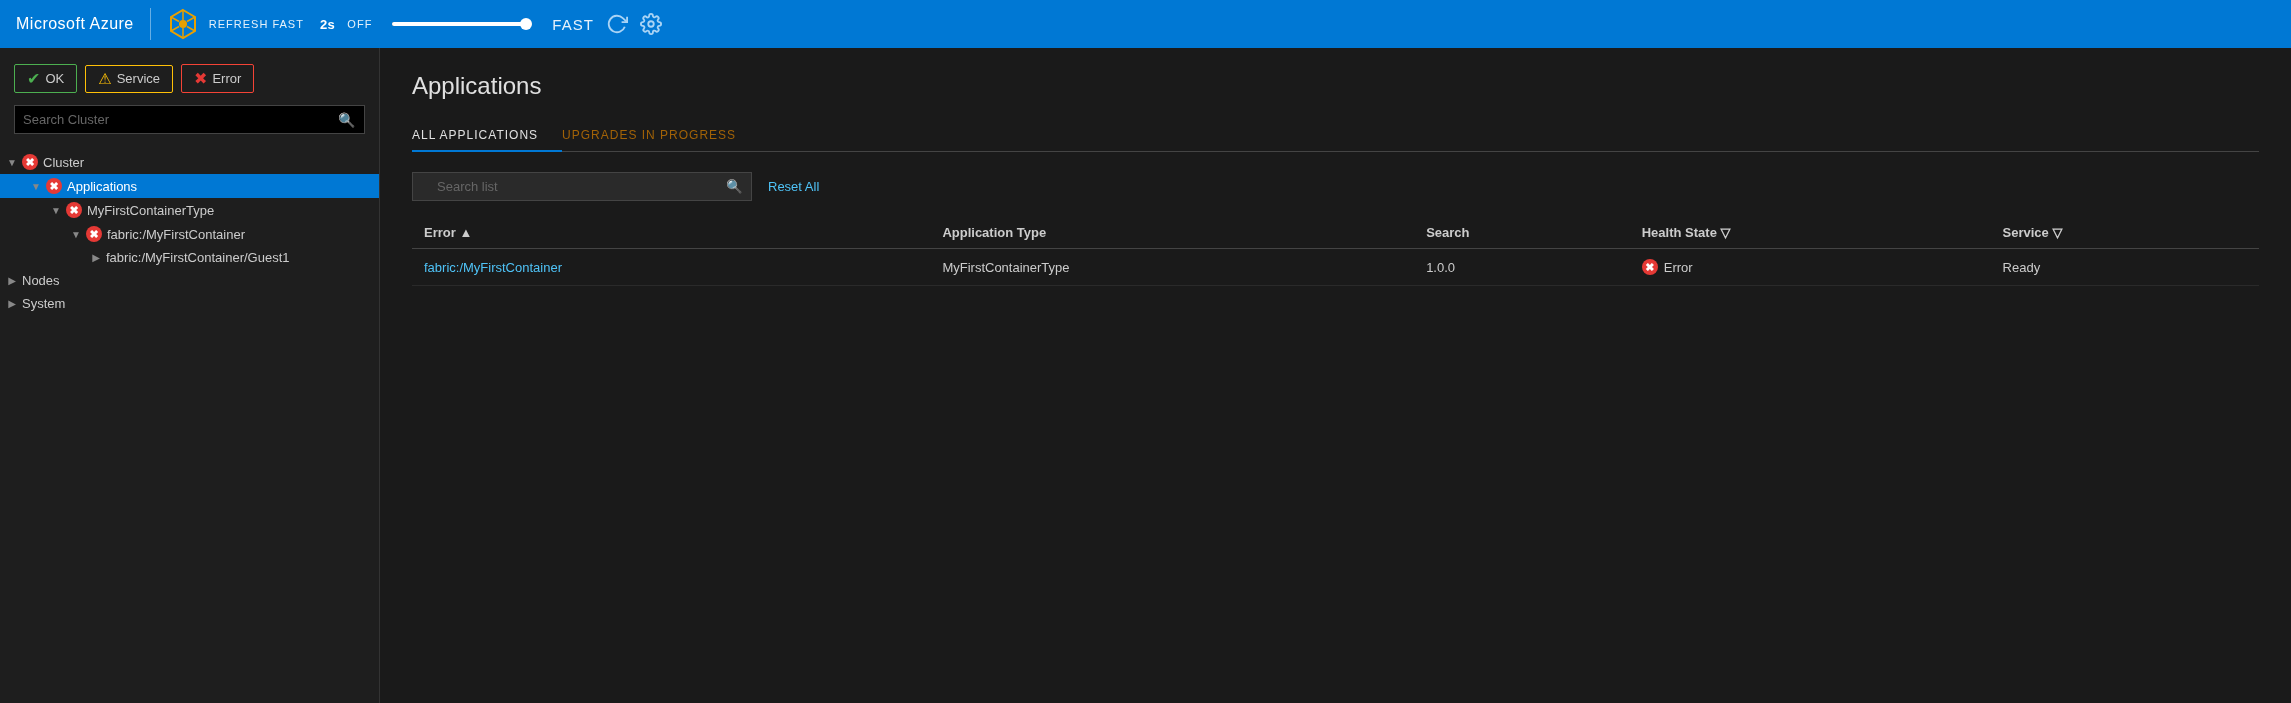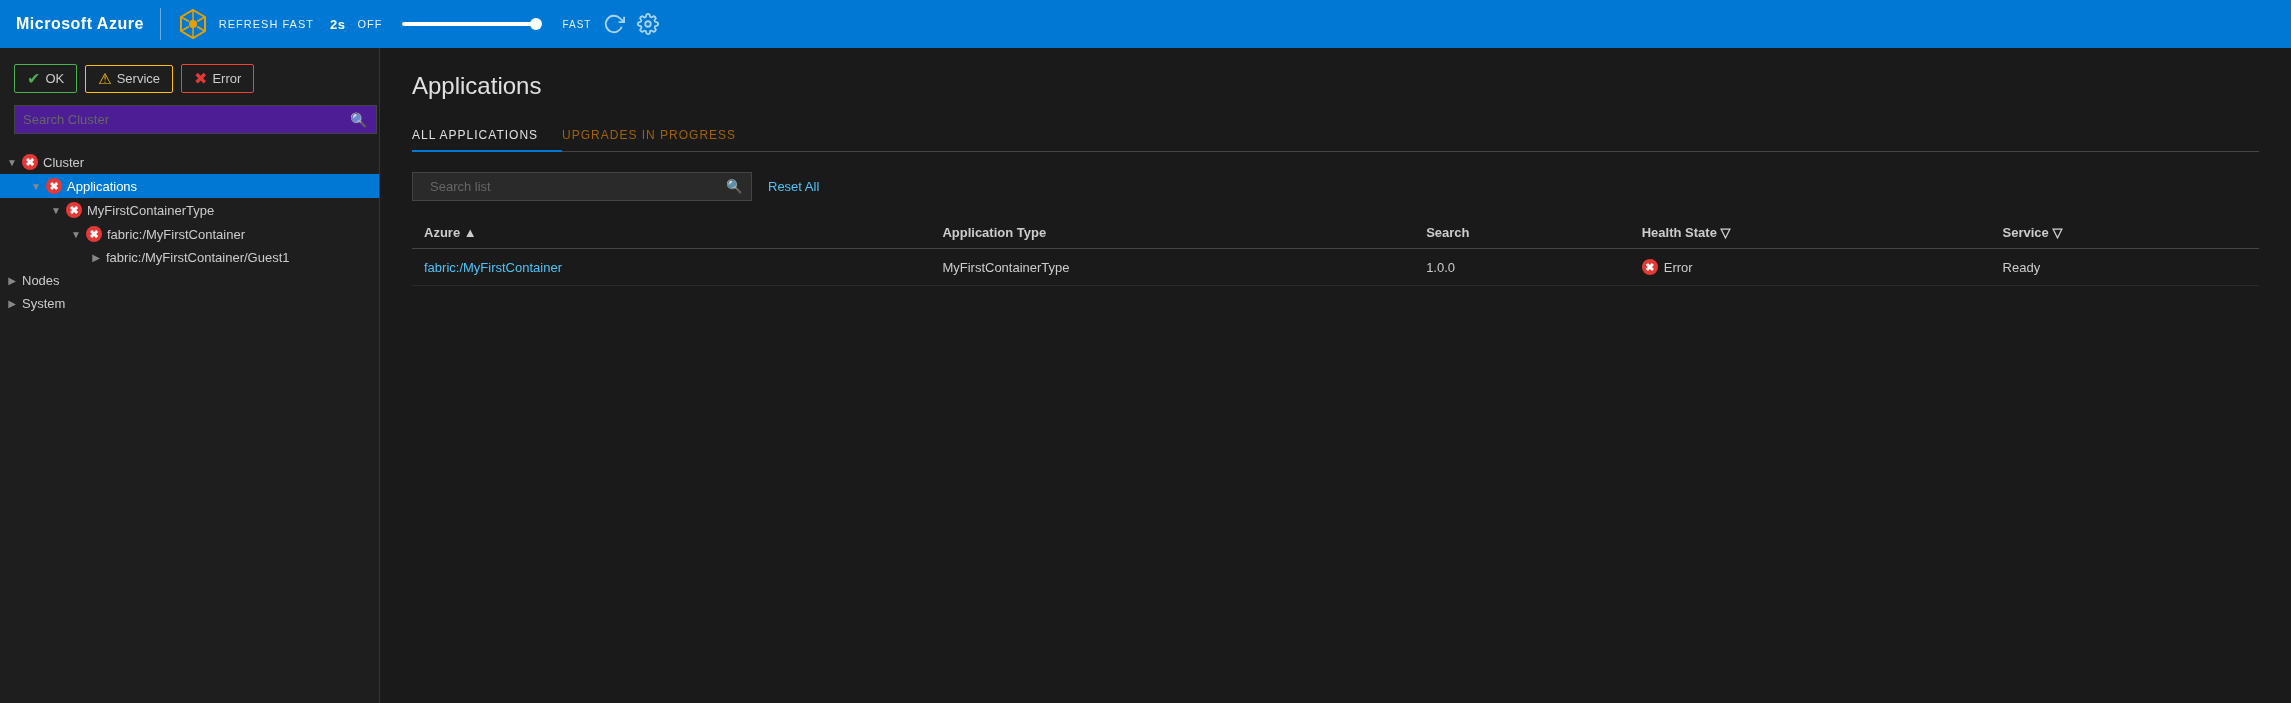--- a/index.html
+++ b/index.html
@@ -19,21 +19,21 @@
       background: #0078d4;
       display: flex;
       align-items: center;
       height: 48px;
       padding: 0 16px;
       flex-shrink: 0;
     }
     .topbar-brand {
       color: #fff;
       font-size: 16px;
-      font-weight: 700;
+      font-weight: 400;
       letter-spacing: 0.5px;
       margin-right: 16px;
       white-space: nowrap;
     }
     .topbar-divider {
       width: 1px;
       height: 32px;
       background: rgba(255,255,255,0.4);
       margin-right: 16px;
     }
@@ -76,21 +76,21 @@
     }
     .refresh-slider-thumb {
       position: absolute;
       right: 0;
       top: -4px;
       width: 12px;
       height: 12px;
       background: #fff;
       border-radius: 50%;
     }
-    .refresh-fast { font-size: 10px; opacity: 0.9; letter-spacing: 1px; }
+    .refresh-fast { font-size: 15px; opacity: 0.9; letter-spacing: 1px; }
     .refresh-icon {
       width: 22px;
       height: 22px;
       cursor: pointer;
     }
     .gear-icon {
       width: 22px;
       height: 22px;
       cursor: pointer;
       color: #aad4f5;
@@ -135,23 +135,23 @@
     .status-btn.warning { border-color: #ffc107; color: #ccc; }
     .status-btn.error { border-color: #f44336; color: #ccc; }
 
     .ok-icon { color: #4caf50; font-size: 16px; }
     .warning-icon { color: #ffc107; font-size: 15px; }
     .error-icon { color: #e53935; font-size: 16px; }
 
     .search-box {
       display: flex;
       align-items: center;
-      margin: 0 2px 12px 14px;
+      margin: 0 14px 12px 14px;
       border: 1px solid #444;
-      background: #4c1d95;
+      background: #000000;
     }
     .search-box input {
       flex: 1;
       background: transparent;
       border: none;
       outline: none;
       color: #ccc;
       padding: 6px 8px;
       font-size: 13px;
     }
@@ -253,21 +253,21 @@
       border: 1px solid #444;
       background: #2a2a2a;
       width: 340px;
     }
     .list-search input {
       flex: 1;
       background: transparent;
       border: none;
       outline: none;
       color: #ccc;
-      padding: 6px 17px;
+      padding: 6px 24px;
       font-size: 13px;
     }
     .list-search input::placeholder { color: #666; }
     .list-search-btn {
       background: transparent;
       border: none;
       color: #888;
       padding: 4px 8px;
       cursor: pointer;
     }
@@ -434,21 +434,21 @@
       <div class="list-search">
         <input type="text" placeholder="Search list" style="">
         <button class="list-search-btn">🔍</button>
       </div>
       <button class="reset-all">Reset All</button>
     </div>
 
     <table class="data-table">
       <thead id="table-header">
           <tr>
-            <th>Azure ▲</th>
+            <th>Error ▲</th>
             <th>Application Type</th>
             <th>Search</th>
             <th>Health State ▽</th>
             <th>Service ▽</th>
           </tr>
         </thead>
       <tbody id="table-body">
           <tr>
             <td><a class="app-link" href="#">fabric:/MyFirstContainer</a></td>
             <td>MyFirstContainerType</td>

